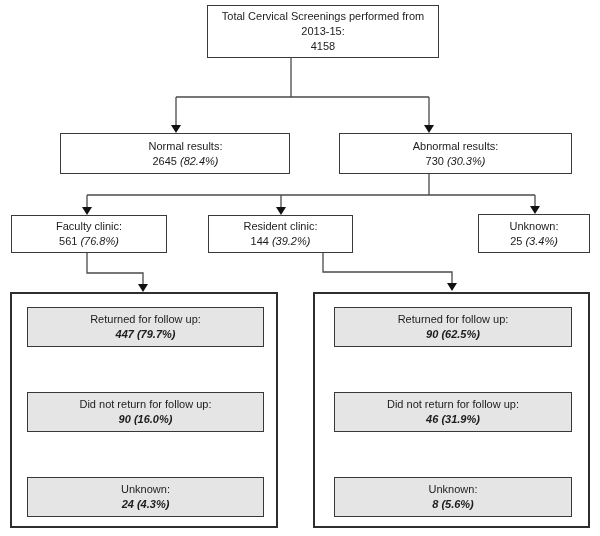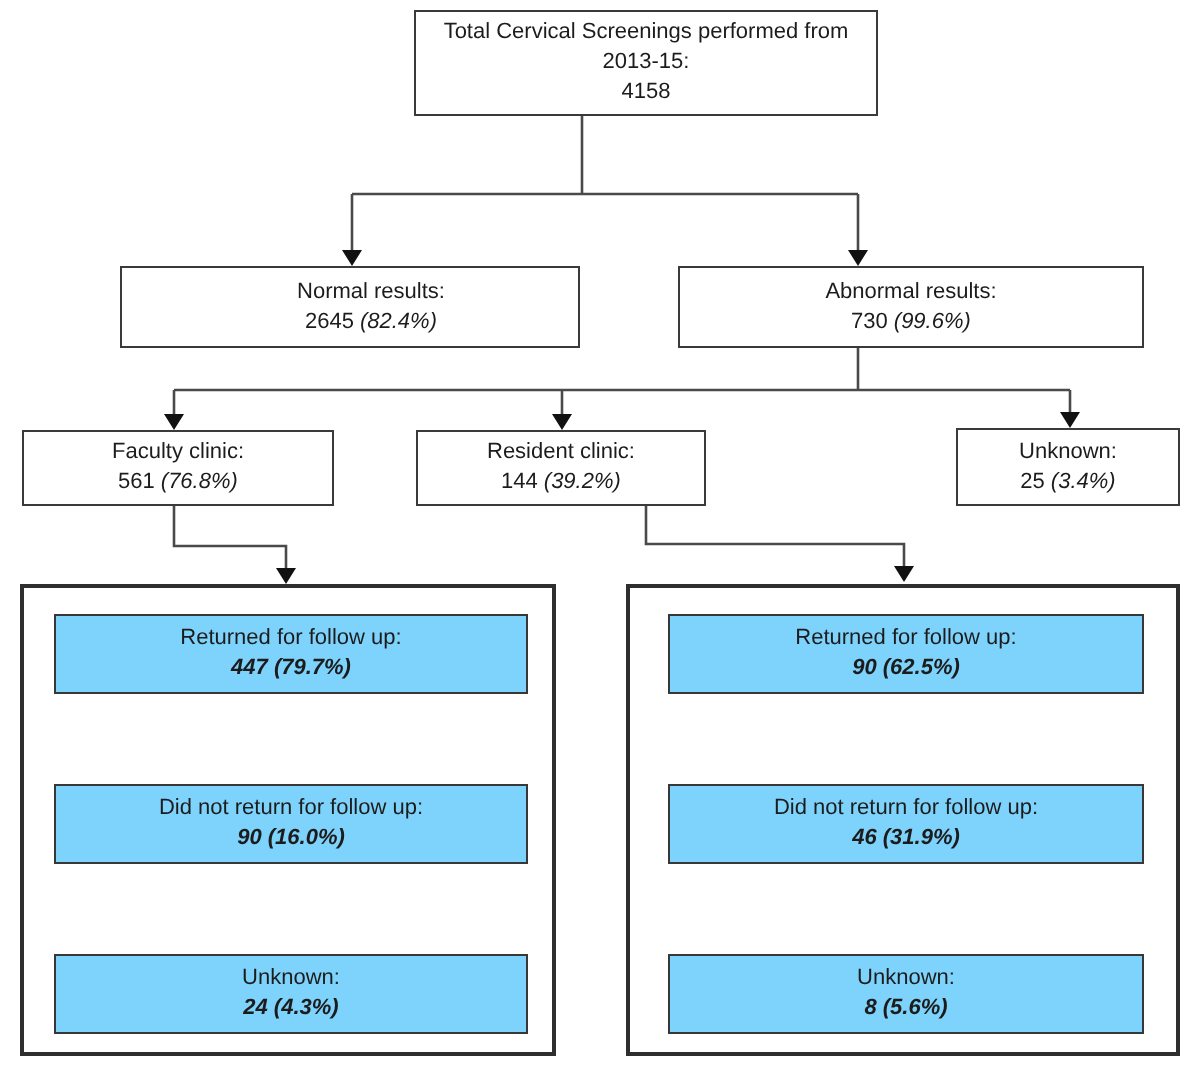--- a/index.html
+++ b/index.html
@@ -10,21 +10,21 @@
   }
   .node{
     position:absolute;border:1.5px solid #3a3a3a;background:#ffffff;
     display:flex;flex-direction:column;align-items:center;justify-content:center;
     text-align:center;box-sizing:border-box;padding:2px 4px;
   }
   .container-box{
     position:absolute;border:2px solid #2e2e2e;background:#ffffff;box-sizing:border-box;
   }
   .inner-node{
-    position:absolute;border:1.5px solid #383838;background:#7dd3fc;
+    position:absolute;border:1.5px solid #383838;background:#e5e5e5;
     display:flex;flex-direction:column;align-items:center;justify-content:center;
     box-sizing:border-box;padding:2px 4px;
   }
   .pct{font-style:italic;margin-left:3px;}
   .ital{font-style:italic;font-weight:bold;}
   .vline{white-space:nowrap;}
   svg.connectors{position:absolute;left:0;top:0;pointer-events:none;}
   svg.connectors line, svg.connectors polyline{stroke:#4a4a4a;stroke-width:1.3;fill:none;}
   svg.connectors polygon{fill:#111111;stroke:none;}
 </style>
@@ -63,21 +63,21 @@
     <span class="vline">2013-15:</span>
     <span class="vline">4158</span>
   </div>
 
   <div class="node" style="left:60px;top:133px;width:230px;height:41px;padding-left:25px;">
     <span class="vline">Normal results:</span>
     <span class="vline"><span>2645</span><span class="pct">(82.4%)</span></span>
   </div>
   <div class="node" style="left:312px;top:133px;width:233px;height:41px;margin-left:27px;">
     <span class="vline">Abnormal results:</span>
-    <span class="vline"><span>730</span><span class="pct">(99.6%)</span></span>
+    <span class="vline"><span>730</span><span class="pct">(30.3%)</span></span>
   </div>
 
   <div class="node" style="left:11px;top:215px;width:156px;height:38px;">
     <span class="vline">Faculty clinic:</span>
     <span class="vline"><span>561</span><span class="pct">(76.8%)</span></span>
   </div>
   <div class="node" style="left:208px;top:215px;width:145px;height:38px;">
     <span class="vline">Resident clinic:</span>
     <span class="vline"><span>144</span><span class="pct">(39.2%)</span></span>
   </div>

